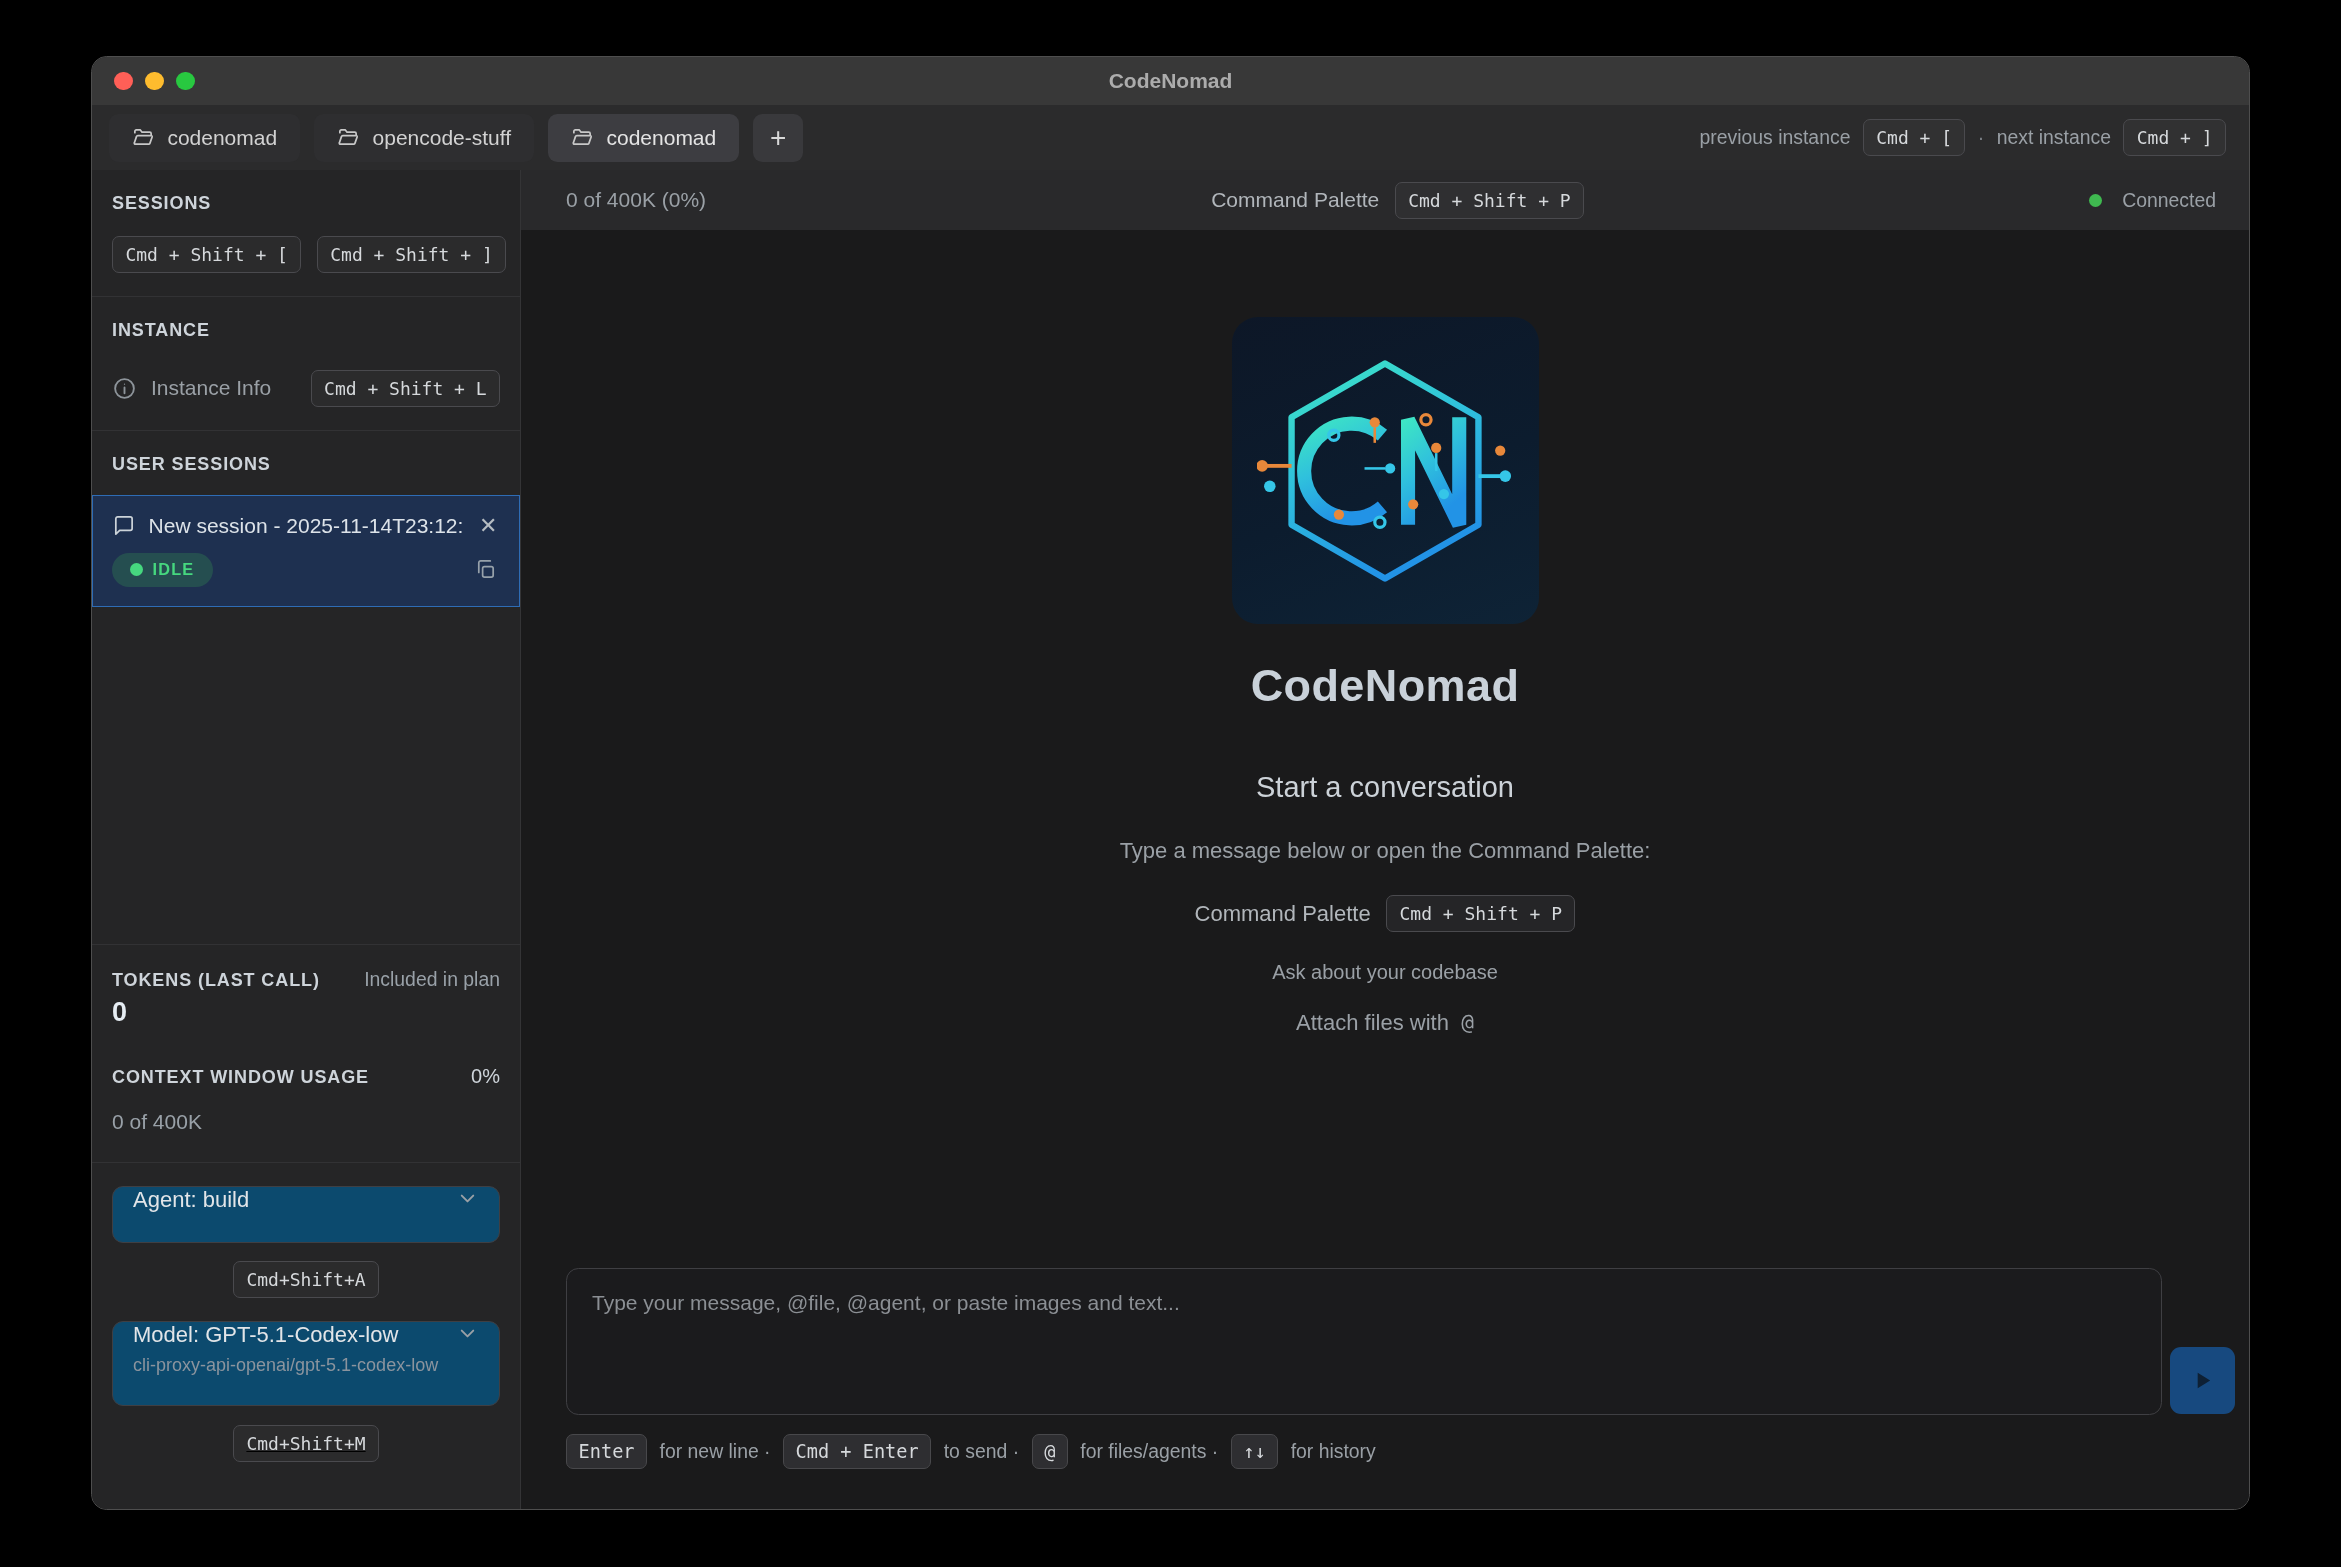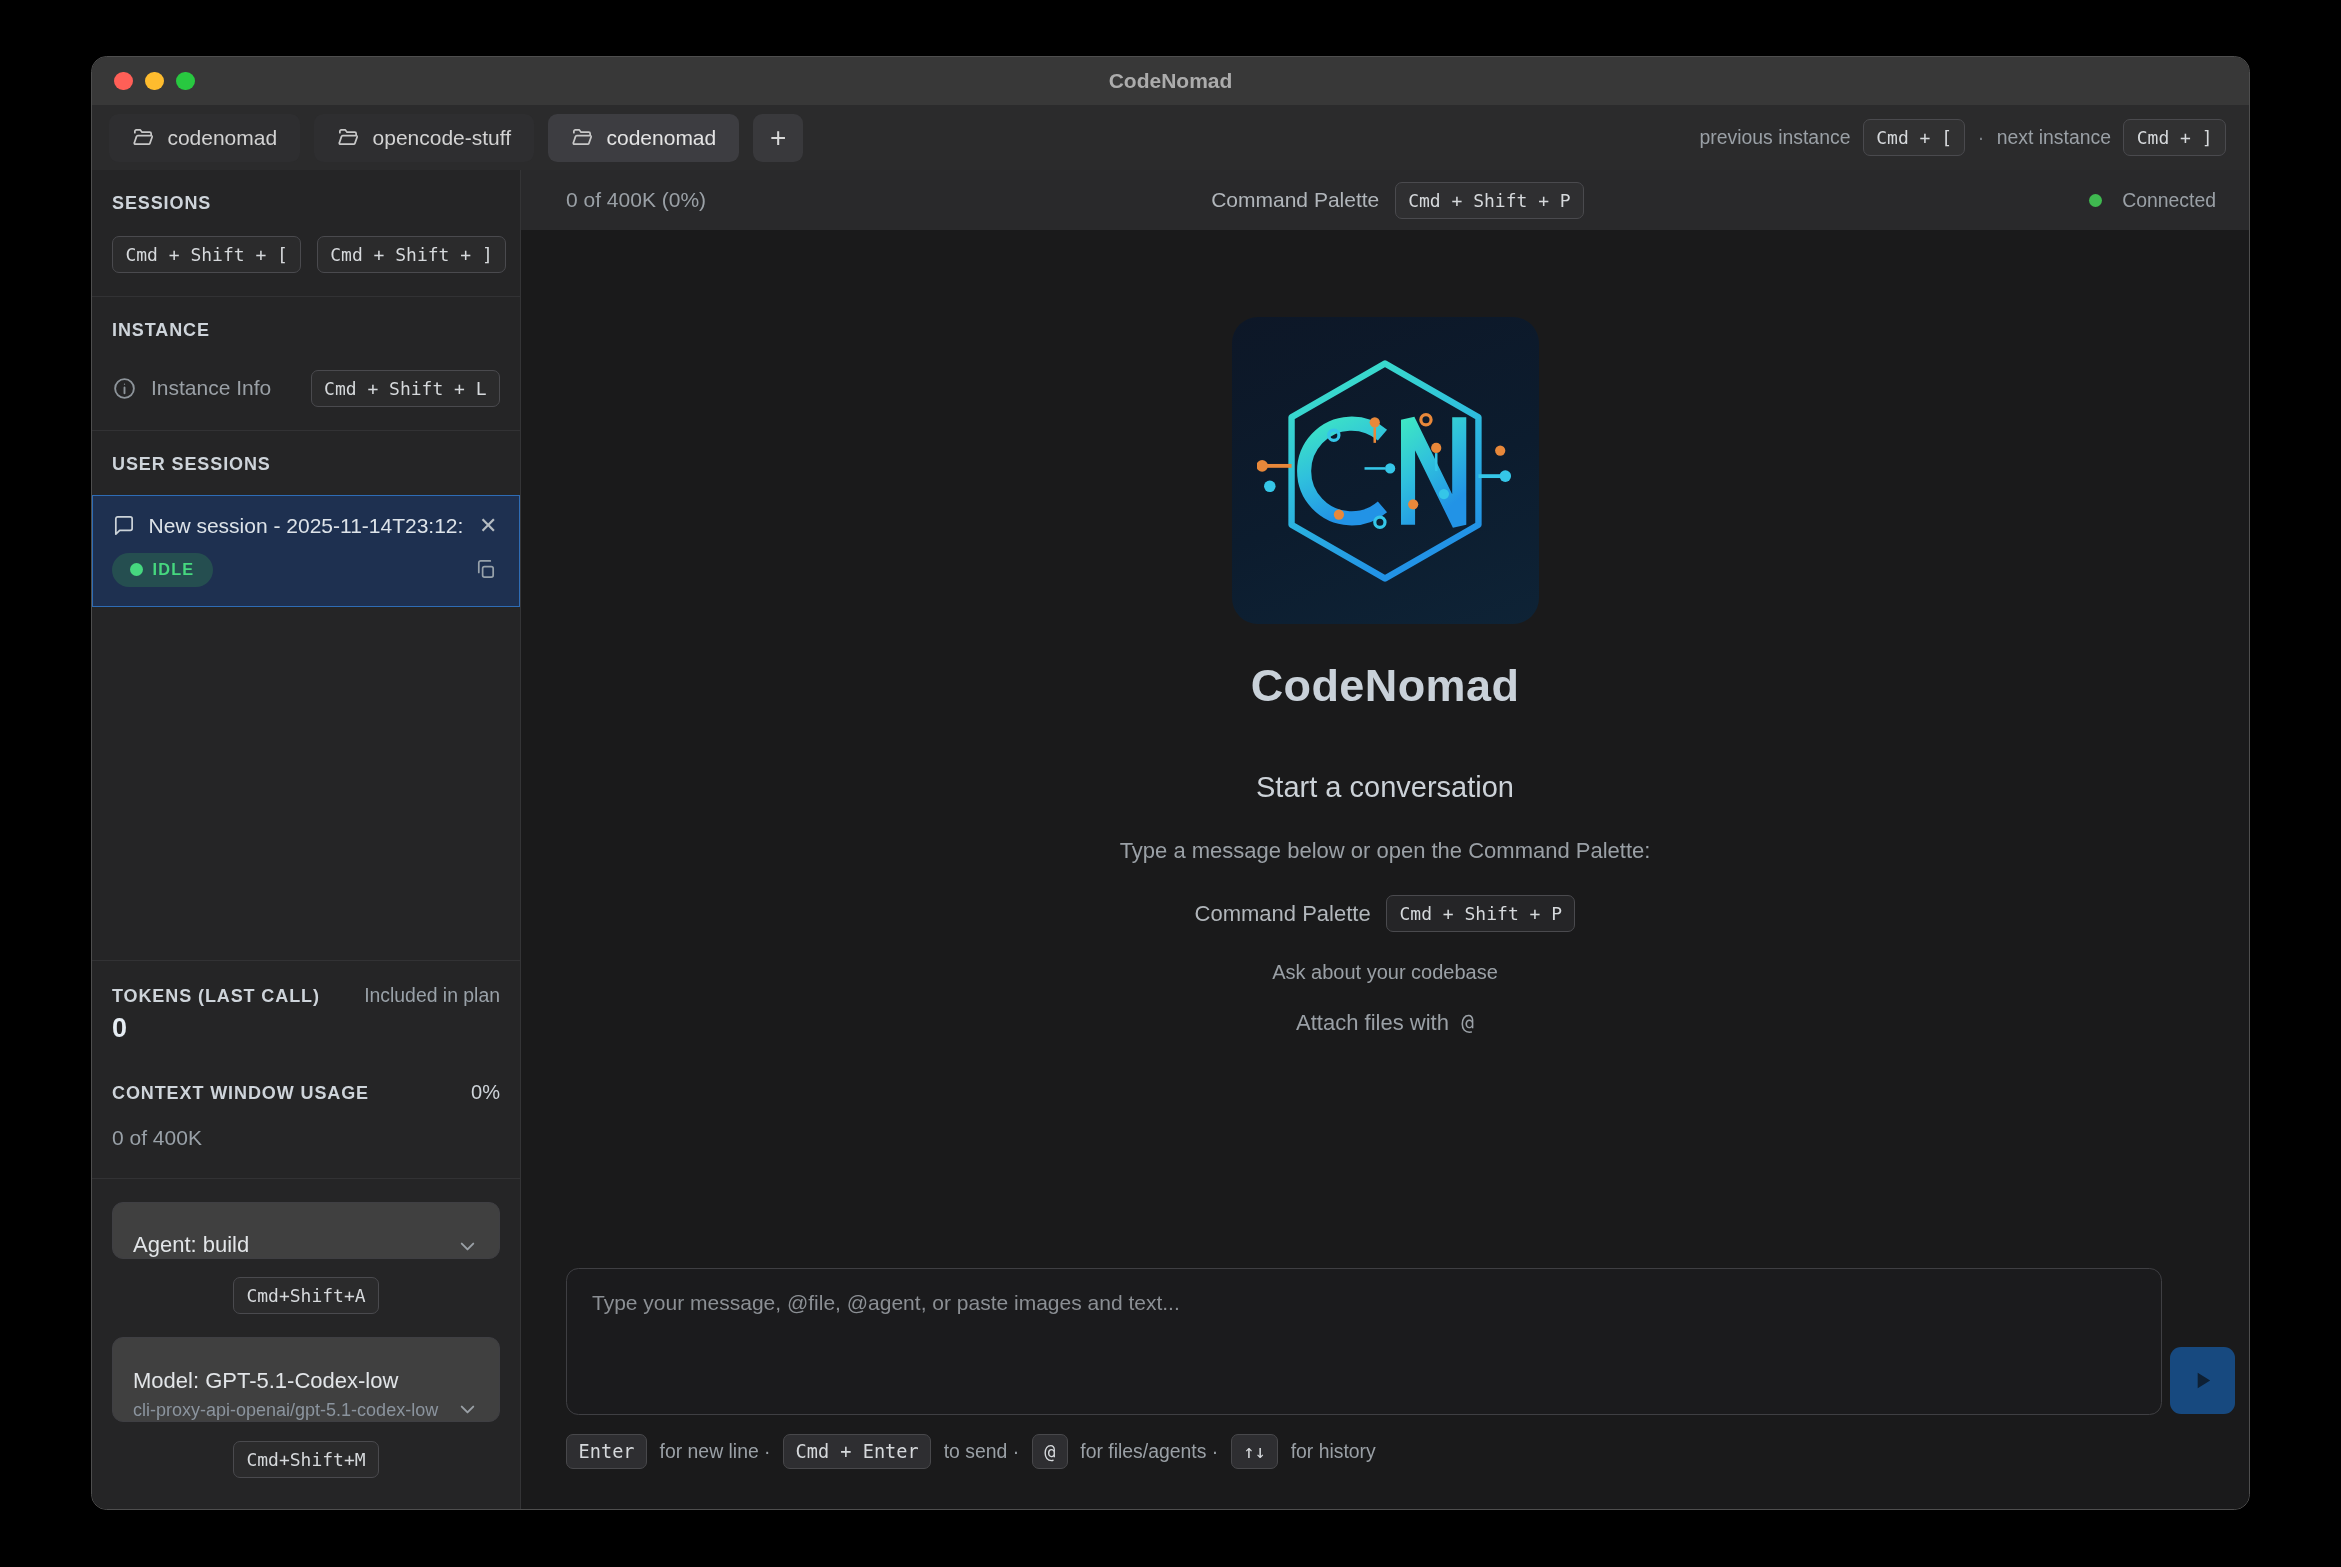--- a/index.html
+++ b/index.html
@@ -122,25 +122,25 @@
   .tokens-section { padding: 23px 20px 28px 20px; }
   .tokens-row { display: flex; align-items: baseline; justify-content: space-between; }
   .tokens-value { font-size: 27px; font-weight: 700; color: #e6edf3; margin-top: 6.2px; }
   .plan-note { color: #99a1a8; font-size: 19.4px; font-weight: 400; letter-spacing: 0; }
   .ctx-row { display: flex; align-items: baseline; justify-content: space-between; margin-top: 37px; }
   .ctx-pct { color: #ced4da; font-size: 20px; }
   .ctx-detail { color: #99a1a8; font-size: 21px; margin-top: 22px; }
   
   .selector-section { padding: 23px 20px 31px 20px; }
   .select-box {
-    background: #404040;
+    background: #0c4a6e;
     border: 1.5px solid #3f3f43;
     border-radius: 11px;
     padding: 0 20px;
-    display: flex; align-items: flex-end;
+    display: flex; align-items: flex-start;
     color: #e2e5e8; font-size: 22px;
   }
   .select-box.agent { height: 57px; }
   .select-box.model { height: 85px; }
   .select-main { flex: 1; min-width: 0; }
   .select-sub { color: #8b949e; font-size: 18px; margin-top: 6.2px; white-space: nowrap; overflow: hidden; }
   .chev { color: #9aa0a6; display: flex; flex: 0 0 auto; }
   .kbd-center { display: flex; justify-content: center; margin: 18.6px 0 23px 0; }
   
   .main { flex: 1; display: flex; flex-direction: column; min-width: 0; background: #1a1a1b; }
@@ -337,21 +337,21 @@
           <span class="select-main">
             <div>Model: GPT-5.1-Codex-low</div>
             <div class="select-sub">cli-proxy-api-openai/gpt-5.1-codex-low</div>
           </span>
           <span class="chev">
             <svg width="23" height="23" viewBox="0 0 24 24" fill="none" stroke="currentColor" stroke-width="2" stroke-linecap="round" stroke-linejoin="round">
                 <polyline points="6 9 12 15 18 9"></polyline>
               </svg>
           </span>
         </div>
-        <div class="kbd-center" style="margin-bottom: 0;">
+        <div class="kbd-center" style="margin-bottom: 16px; text-decoration: underline;">
           <kbd>Cmd+Shift+M</kbd>
         </div>
       </div>
     </div>
 
     <div class="main">
       <div class="main-topbar">
         <span>0 of 400K (0%)</span>
         <span class="topbar-center">
           <span class="topbar-label">Command Palette</span>

